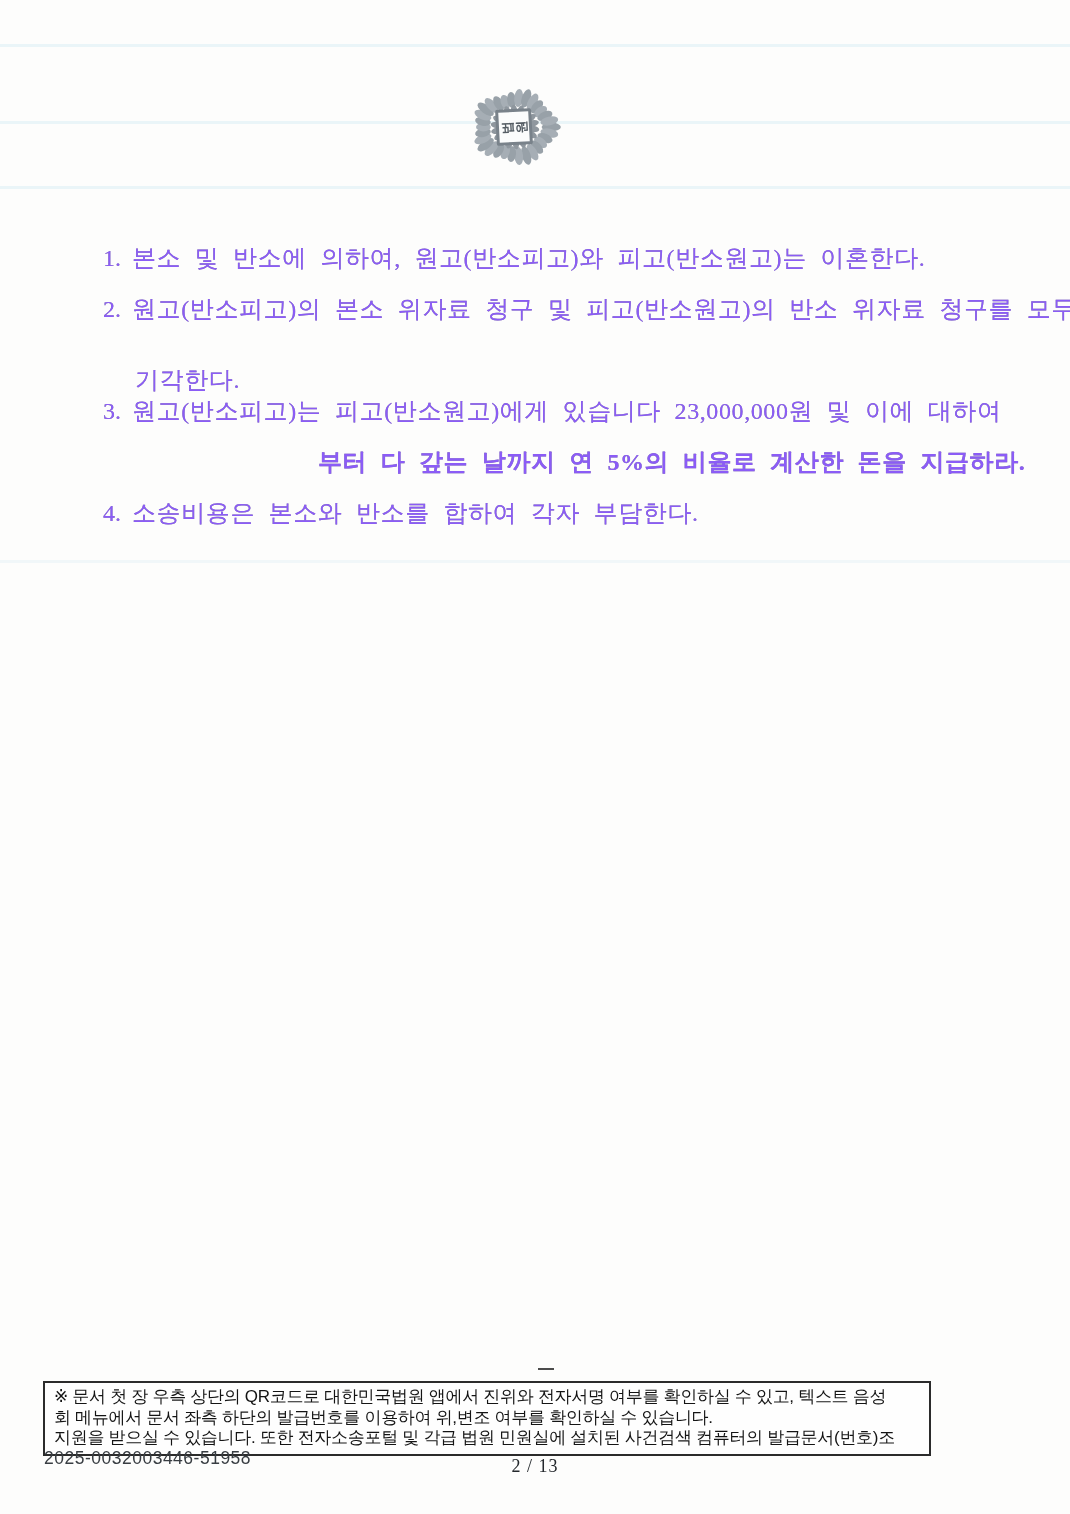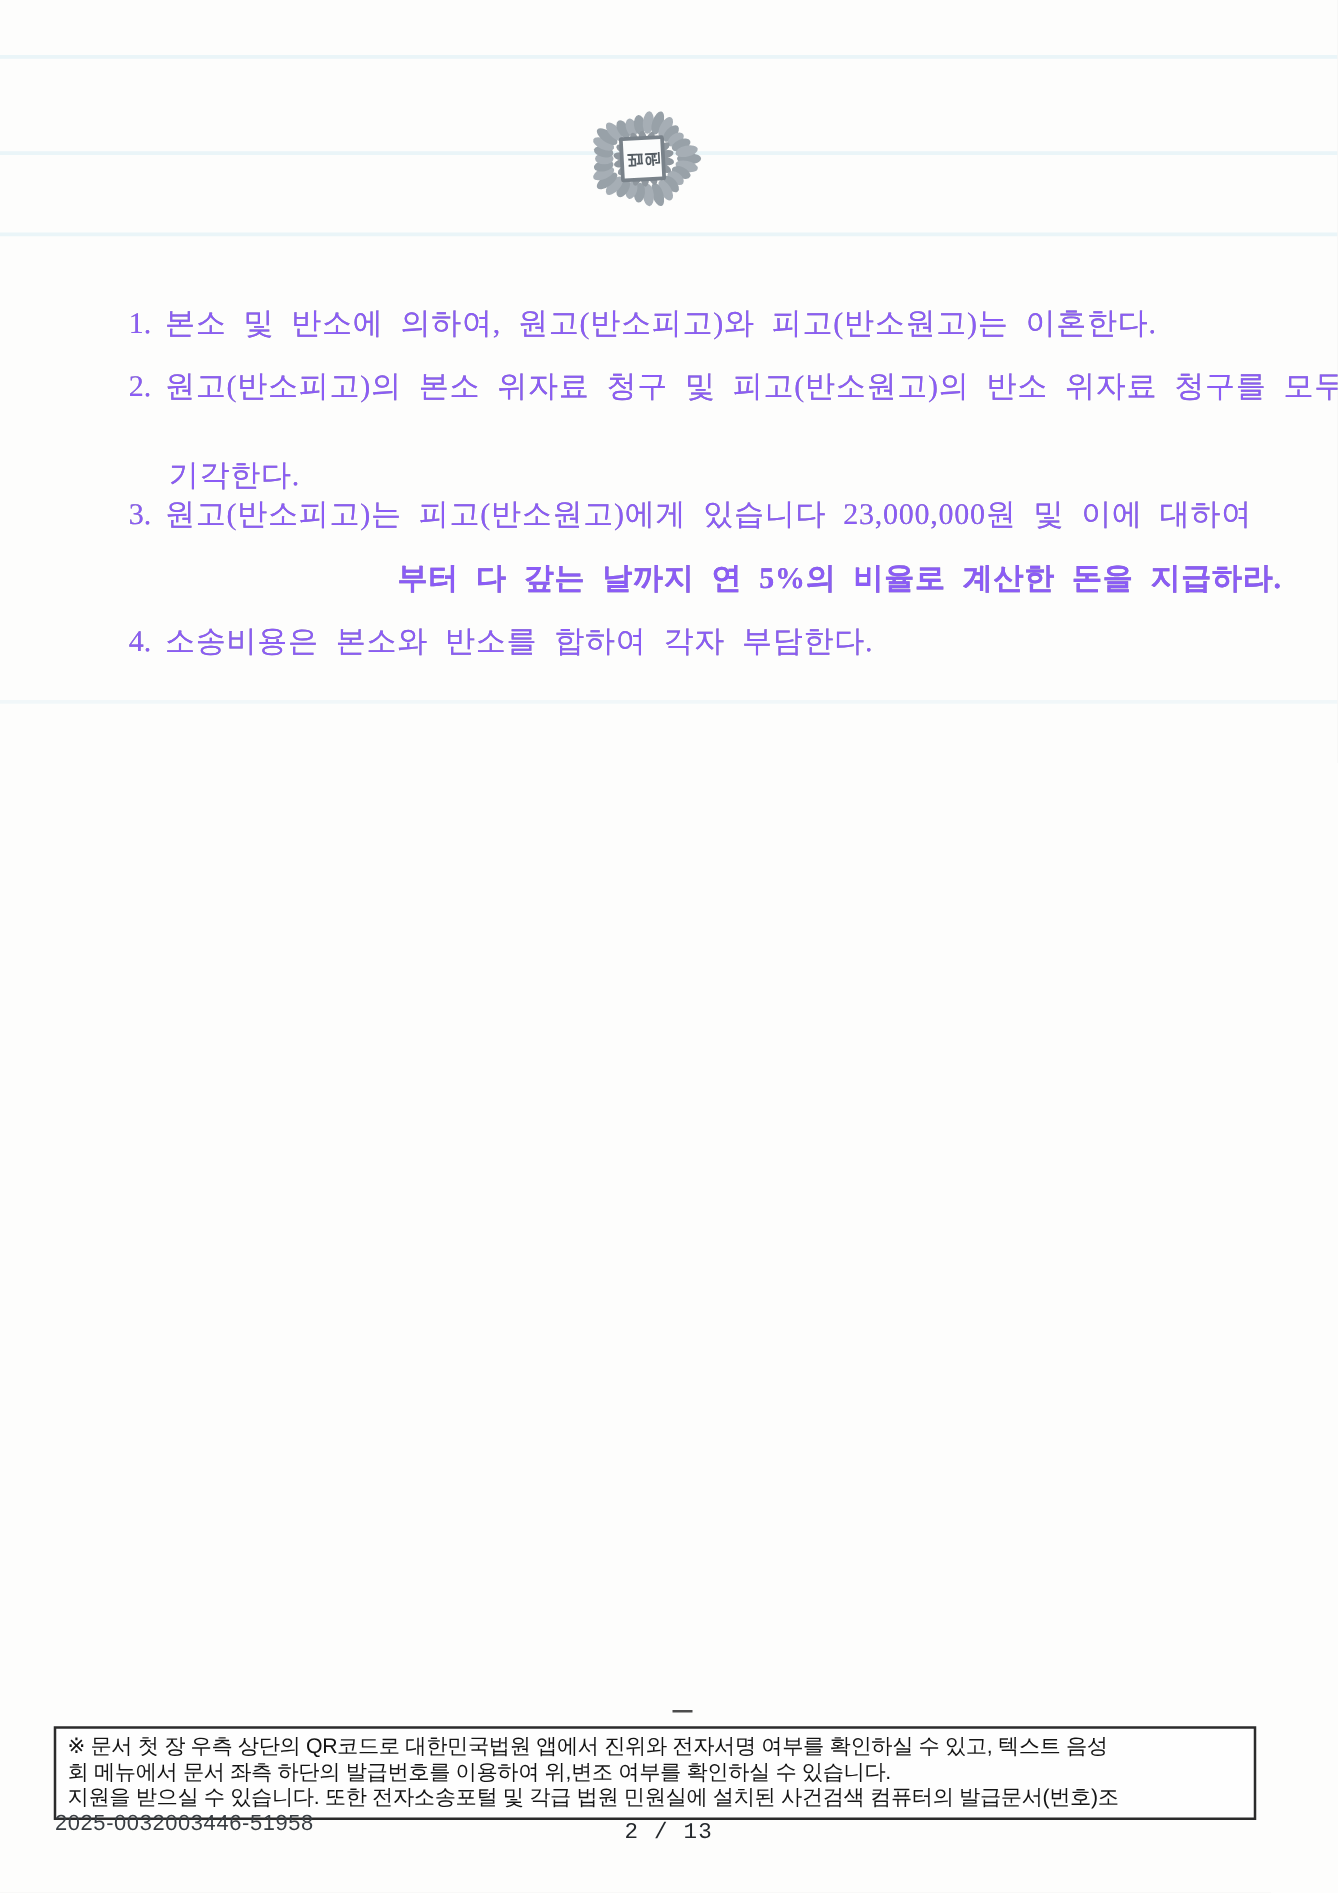--- a/index.html
+++ b/index.html
@@ -70,21 +70,21 @@
   .l5{top:446px;left:318px;font-weight:bold;}
   .l6{top:497px;left:103px;}
 
   
   .artifact-dash{
     position:absolute;left:538px;top:1368px;
     width:16px;height:2px;background:#4c4c4c;
   }
   .notice-box{
     position:absolute;left:43px;top:1381px;
-    width:962px;
+    width:888px;
     box-sizing:border-box;
     border:2px solid #2b2b2b;
     background:#fefefe;
     padding:4px 9px 5px 9px;
     font-family:"Liberation Sans","DejaVu Sans",sans-serif;
     font-size:17px;
     line-height:20.5px;
     color:#141414;
     letter-spacing:-0.3px;
   }
@@ -92,21 +92,21 @@
   .issue-number{
     position:absolute;left:44px;top:1448px;
     font-family:"Liberation Sans","DejaVu Sans",sans-serif;
     font-size:17.5px;
     color:#383d42;
     letter-spacing:0.5px;
   }
   .page-number{
     position:absolute;left:0;top:1456px;
     width:100%;text-align:center;
-    font-family:Liberation Mono, monospace;
+    font-family:Liberation Serif, serif;
     font-size:18px;
     color:#24282c;
     letter-spacing:1px;
   }
 </style>
 </head>
 <body>
 
 <div class="page">
 

